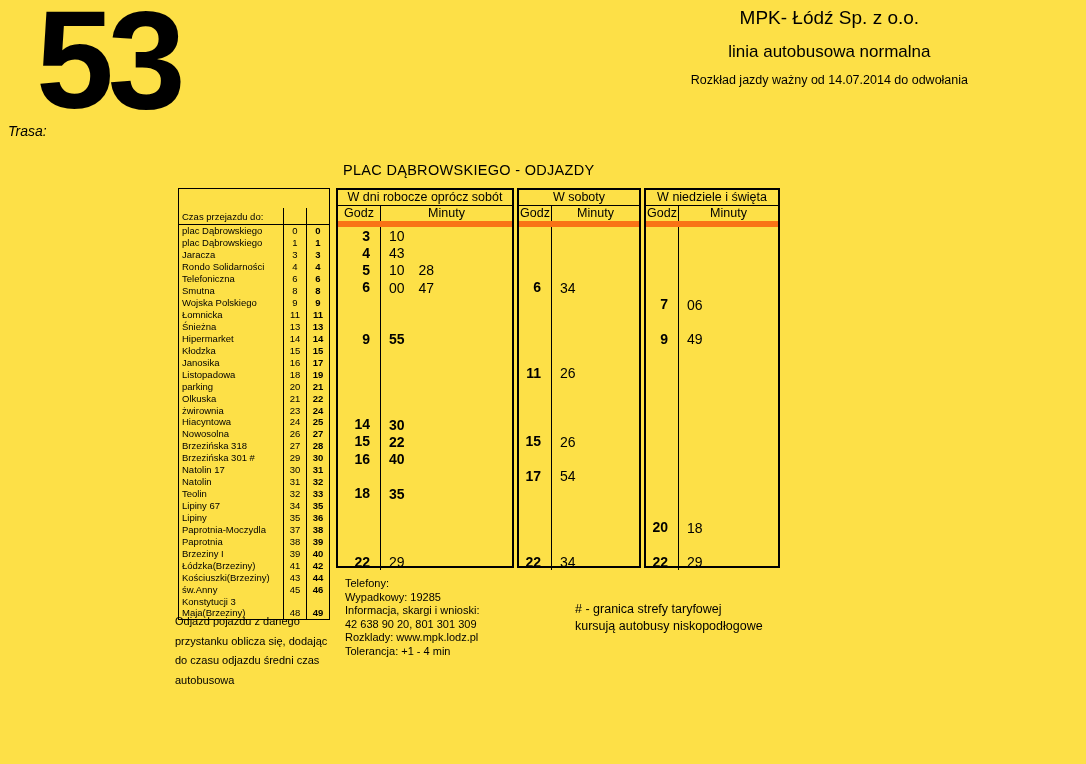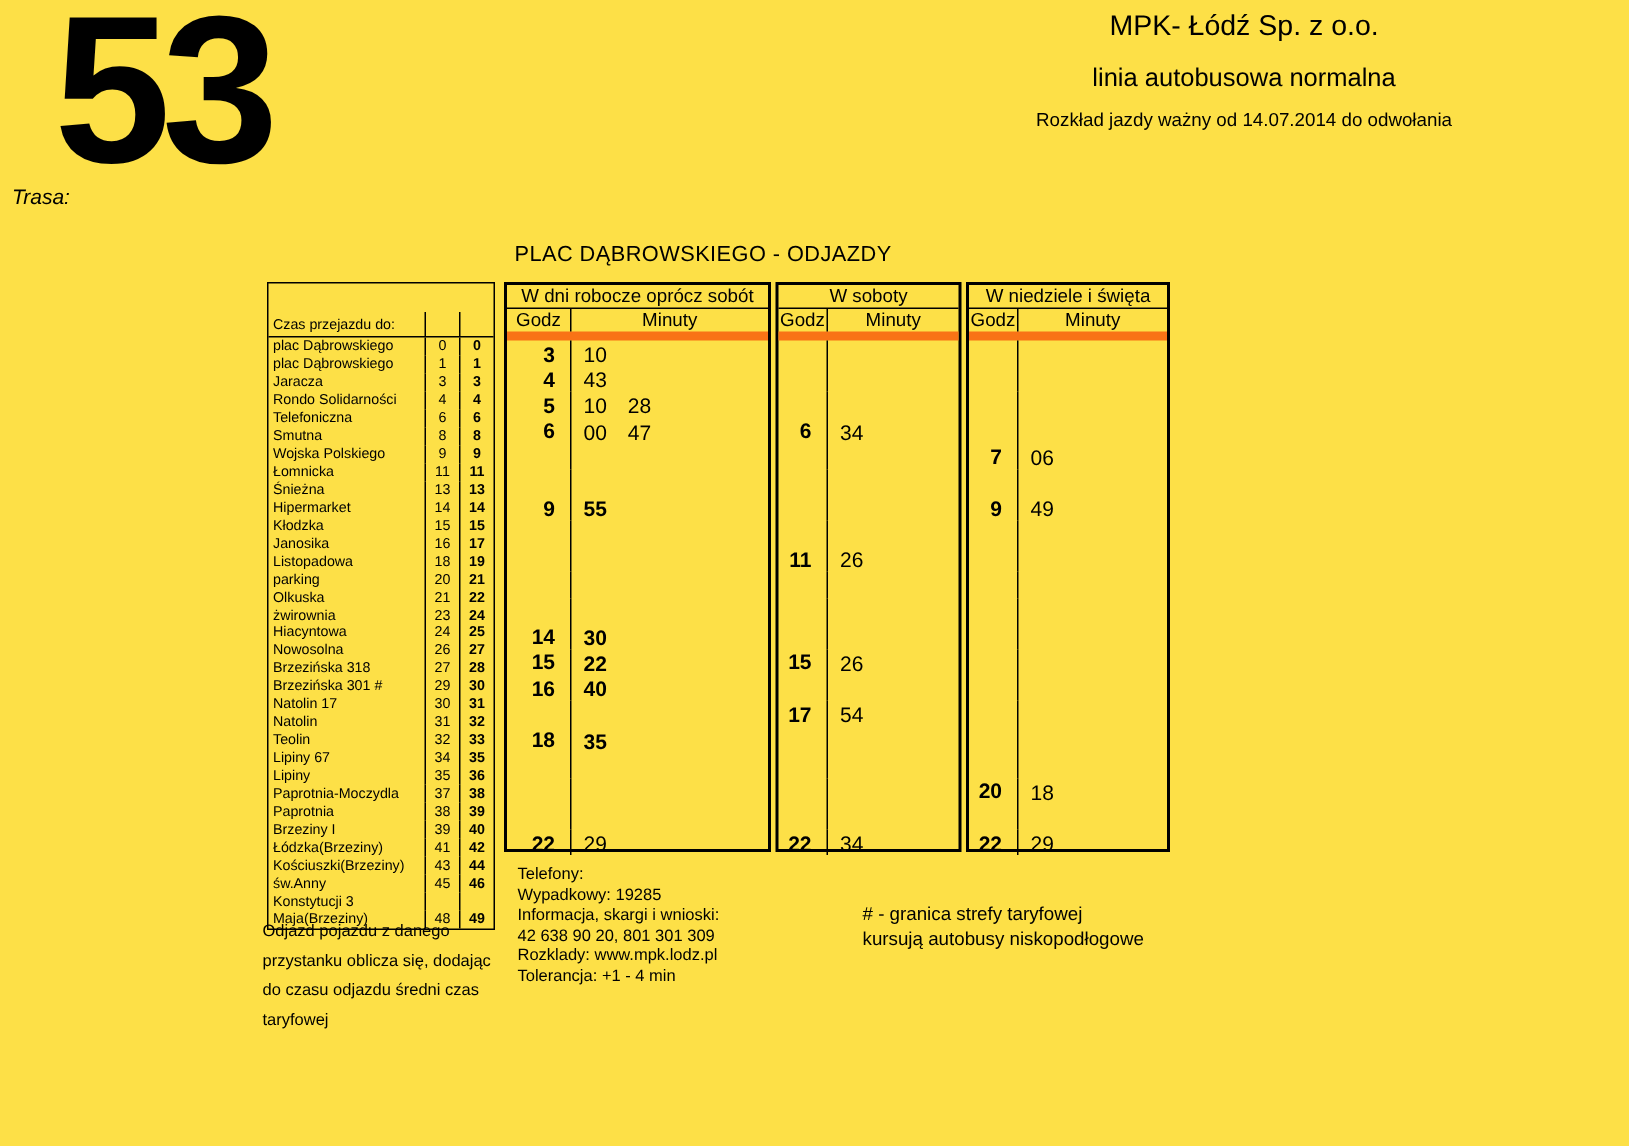--- a/index.html
+++ b/index.html
@@ -561,21 +561,21 @@
             <span>29</span>
           </div>
         </div>
       </div>
   </div>
 
   <div class="note-left">
       <div>Odjazd pojazdu z danego</div>
       <div>przystanku oblicza się, dodając</div>
       <div>do czasu odjazdu średni czas</div>
-      <div>taryfowej</div>
+      <div>autobusowa</div>
     </div>
   <div class="phones">
       <div>Telefony:</div>
       <div>Wypadkowy: 19285</div>
       <div>Informacja, skargi  i  wnioski:</div>
       <div>42 638 90 20,  801 301 309</div>
       <div>Rozklady: www.mpk.lodz.pl</div>
       <div>Tolerancja: +1 - 4 min</div>
     </div>
   <div class="note-right">

